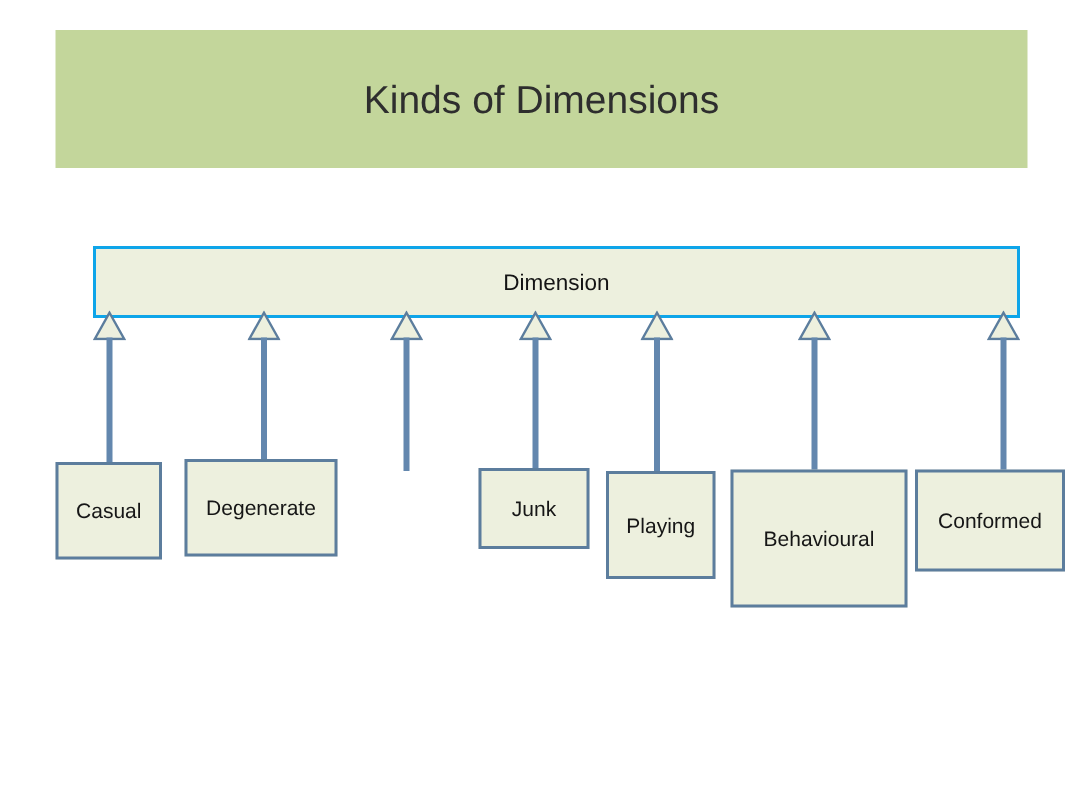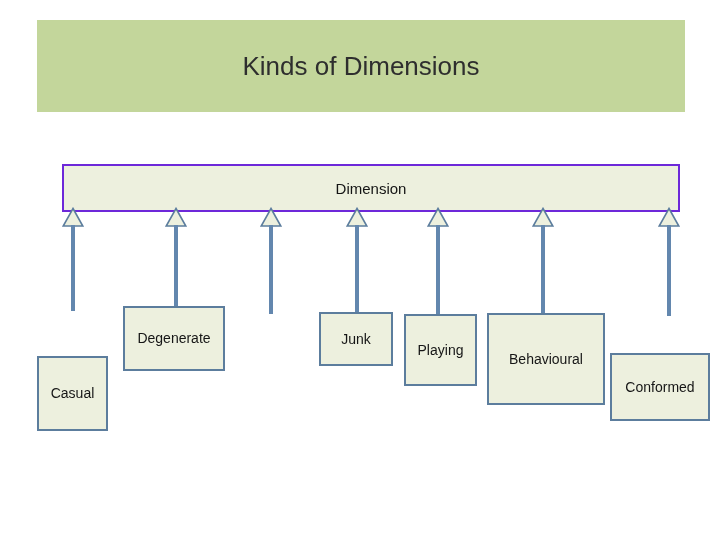--- a/index.html
+++ b/index.html
@@ -18,42 +18,42 @@
     display: flex; align-items: center; justify-content: center;
   }
   .title-text {
     font-size: 26px; color: #2e2e2e; letter-spacing: 0px;
   }
 
   
   .root-box {
     position: absolute; left: 62px; top: 164px; width: 618px; height: 48px;
     box-sizing: border-box;
-    background: #edf0de; border: 2px solid #6d28d9;
+    background: #edf0de; border: 2px solid #0ea5e9;
     display: flex; align-items: center; justify-content: center;
   }
   .root-box-label { font-size: 15px; color: #141414; }
 
   
   .kind-box {
     position: absolute;
     box-sizing: border-box;
     background: #edf0de; border: 2px solid #5c7d9d;
     display: flex; align-items: center; justify-content: center;
     text-align: center;
     font-size: 14px; color: #161616; line-height: 1.5;
     padding: 2px;
   }
-  .kb1 { left: 37px;  top: 308px; width: 71px;  height: 75px; margin-top: 48px; }
+  .kb1 { left: 37px;  top: 308px; width: 71px;  height: 65px; }
   .kb2 { left: 123px; top: 306px; width: 102px; height: 65px; }
   .kb3 { left: 237px; top: 311px; width: 73px;  height: 70px; }
   .kb4 { left: 319px; top: 312px; width: 74px;  height: 54px; }
   .kb5 { left: 404px; top: 314px; width: 73px;  height: 72px; }
   .kb6 { left: 487px; top: 313px; width: 118px; height: 92px; }
-  .kb7 { left: 610px; top: 313px; width: 100px; height: 68px; margin-top: 40px; }
+  .kb7 { left: 610px; top: 313px; width: 100px; height: 68px; }
 
   
   .arrow-head { position: absolute; width: 22px; height: 20px; top: 207px; }
   .arrow-stem { position: absolute; width: 4px; background: #6387ae; top: 225px; }
 
   .ah1 { left: 62px;  } .as1 { left: 71px;  height: 86px; }
   .ah2 { left: 165px; } .as2 { left: 174px; height: 84px; }
   .ah3 { left: 260px; } .as3 { left: 269px; height: 89px; }
   .ah4 { left: 346px; } .as4 { left: 355px; height: 90px; }
   .ah5 { left: 427px; } .as5 { left: 436px; height: 92px; }

